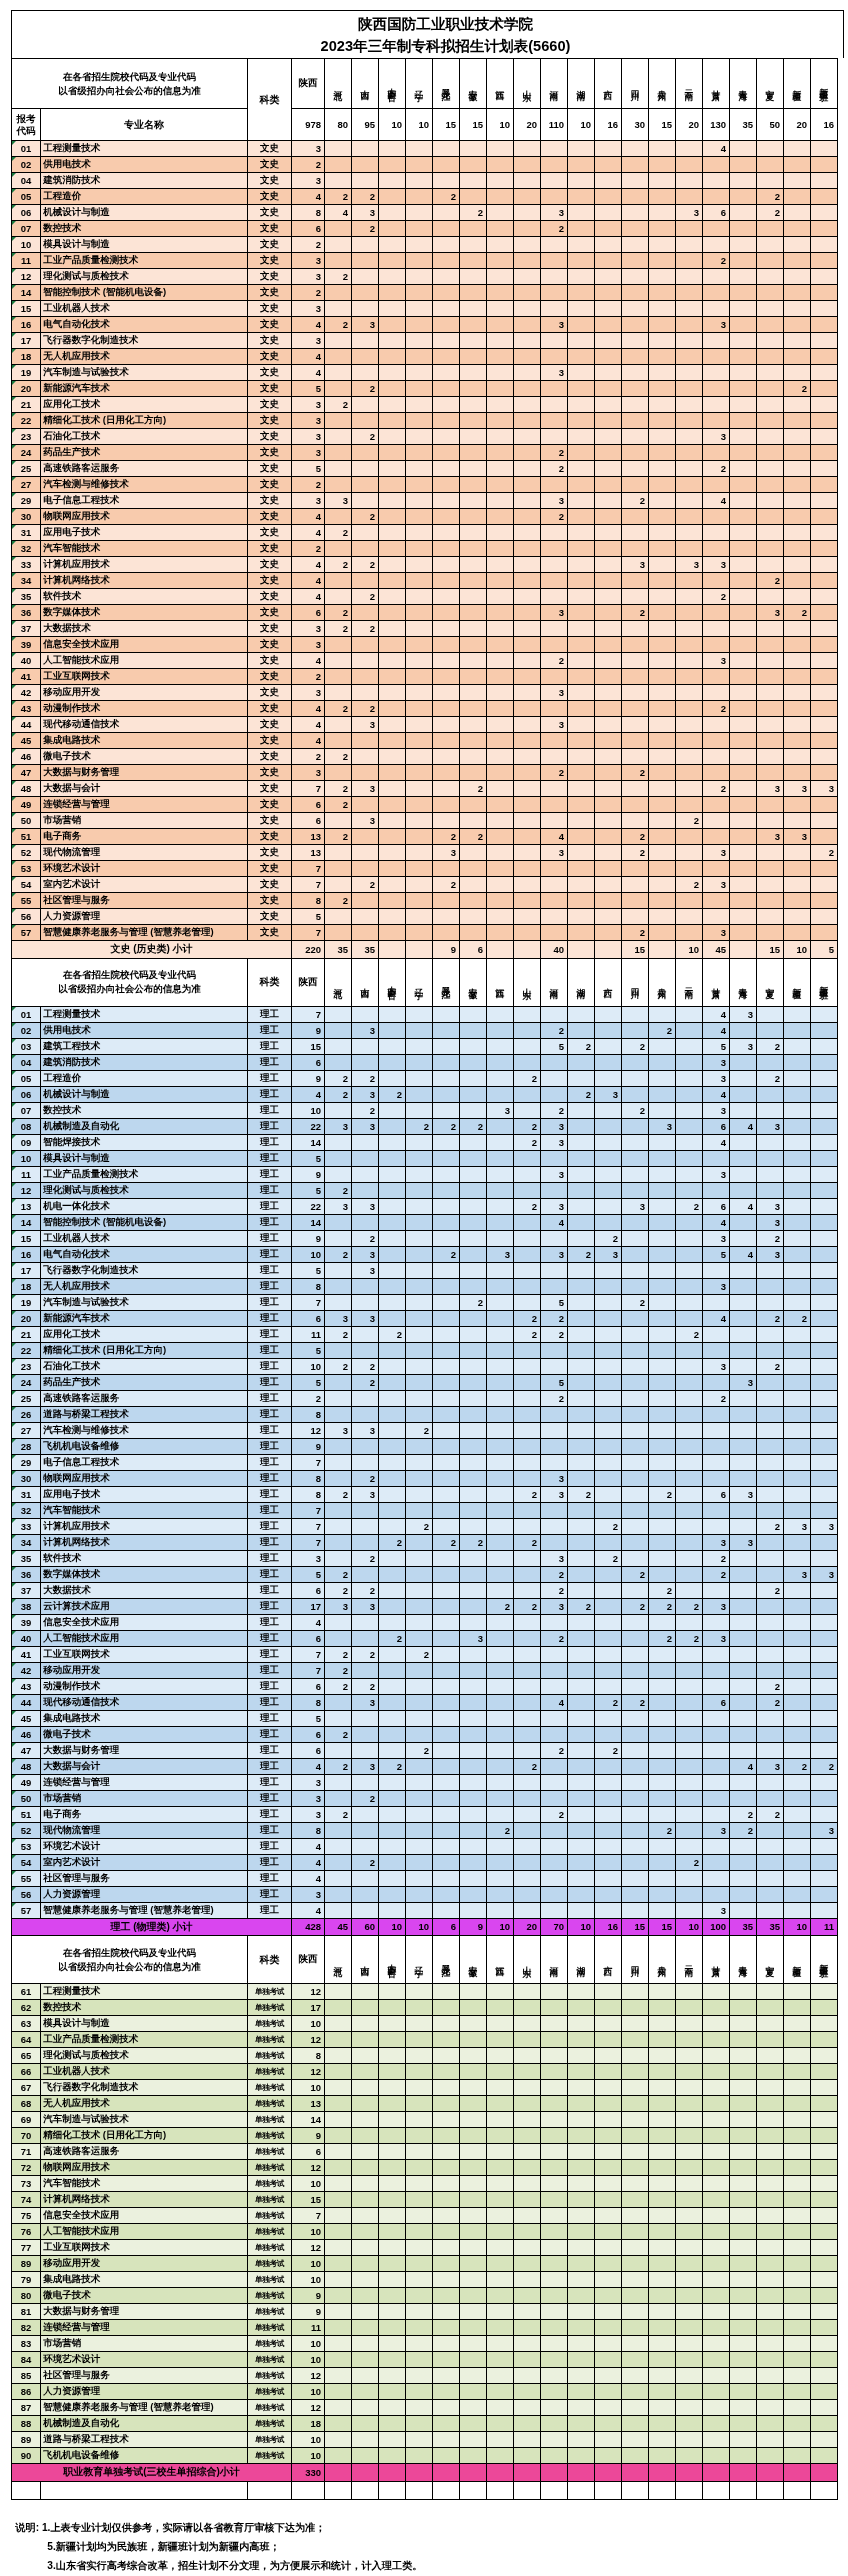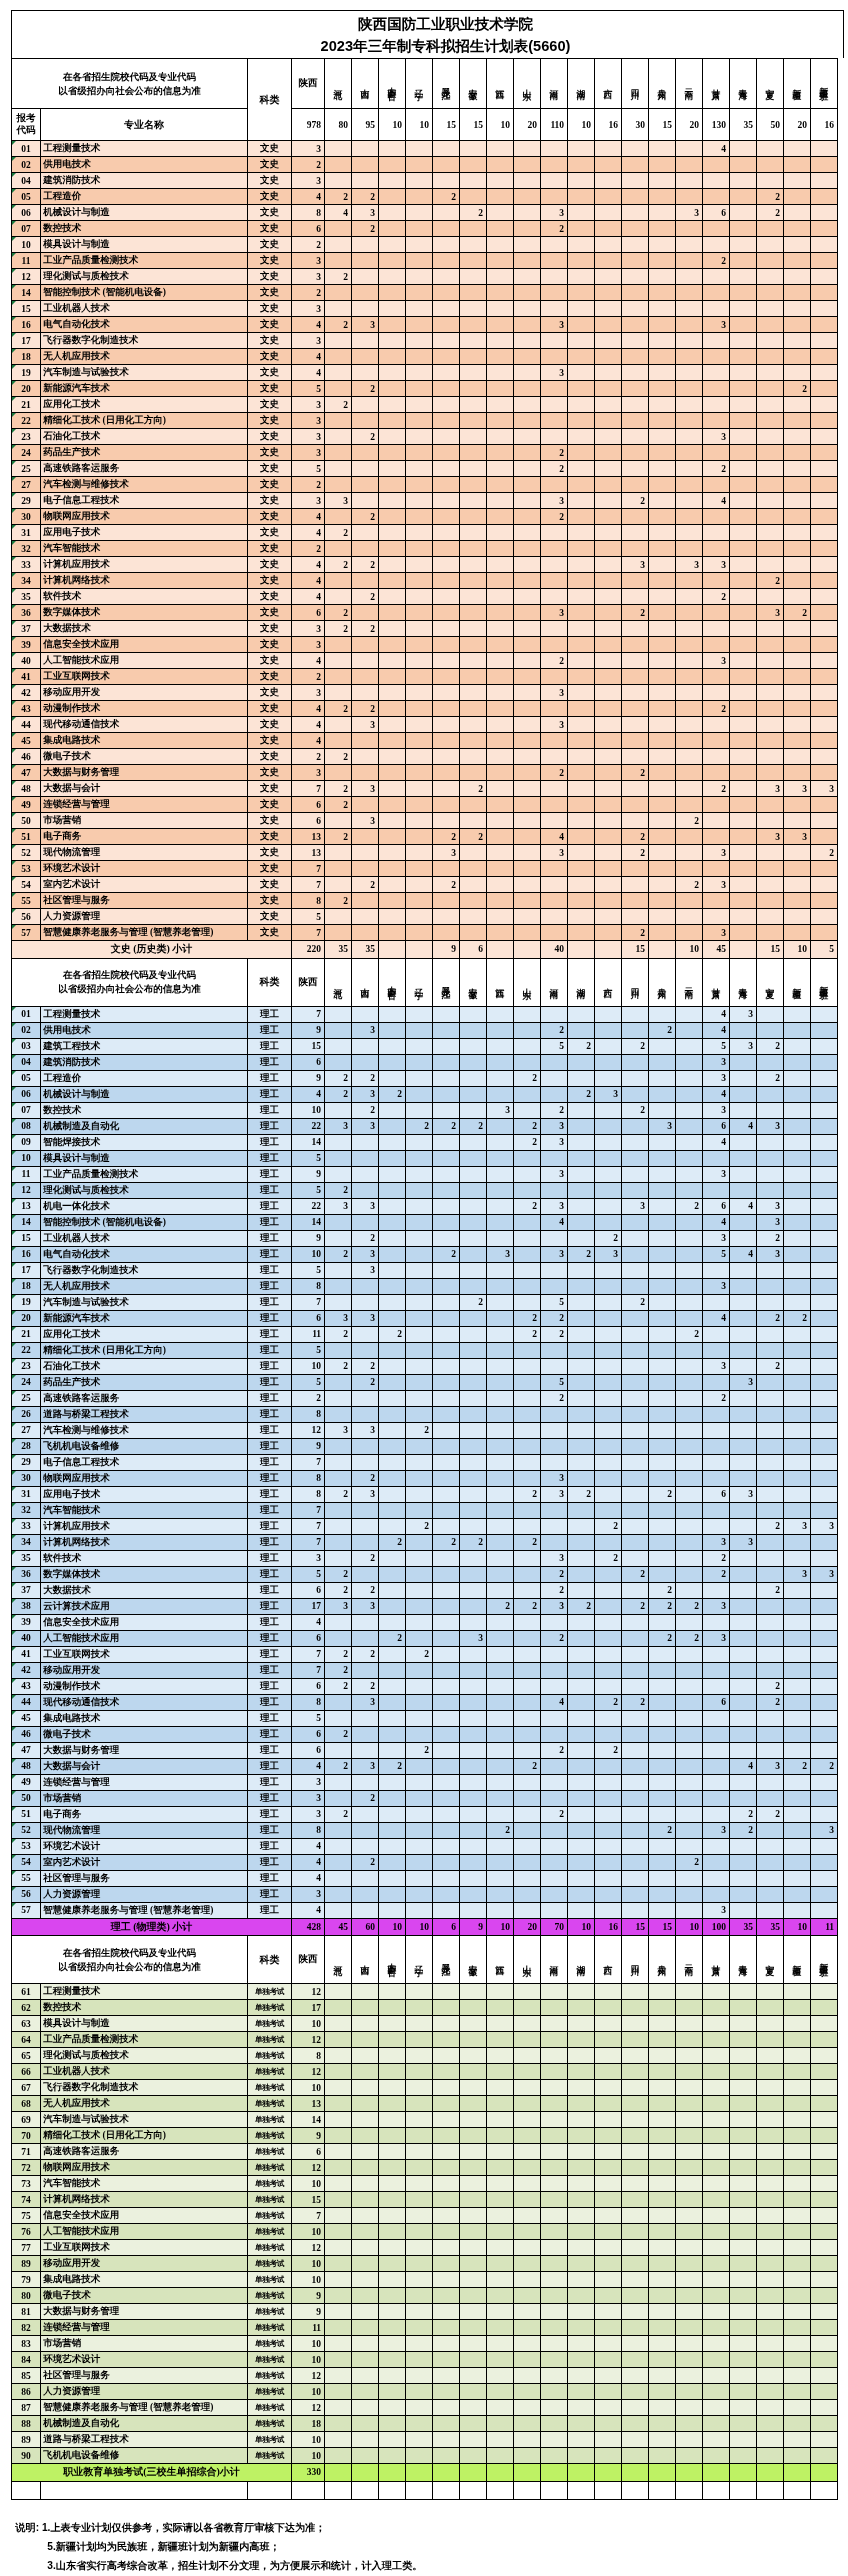--- a/index.html
+++ b/index.html
@@ -2,21 +2,21 @@
 <html style="font-size:11.7px"><head>
 <meta charset="utf-8">
 <style>
   html,body{margin:0;padding:0;background:#fff;}
   body{width:849px;height:2576px;position:relative;font-family:"Liberation Sans","DejaVu Sans",sans-serif;color:#000;}
   .sheet{position:absolute;left:11px;top:10.2px;width:833px;}
   .title-block{box-sizing:border-box;width:833px;height:48px;border:0.7px solid #000;border-bottom:none;
     display:flex;flex-direction:column;justify-content:center;align-items:center;padding-left:36px;}
   .title-block div{font-size:14.6px;font-weight:700;line-height:22px;}
   table.plan{border-collapse:collapse;table-layout:fixed;width:756px;
-    border-left:1.5px solid #000;border-right:1.5px solid #000;border-top:1.8px solid #000;font-family:Liberation Serif, serif;}
+    border-left:1.5px solid #000;border-right:1.5px solid #000;border-top:1.8px solid #000;}
   td{border:0.7px solid #000;padding:0;overflow:hidden;white-space:nowrap;font-weight:700;font-size:9.5px;vertical-align:middle;}
   tr.h1a{height:50px;} tr.h1b{height:32px;} tr.hdr{height:48px;}
   tr.data{height:16px;} tr.sub{height:17.5px;padding-left:12px;} tr.emptyrow{height:18px;}
   td.hnote{text-align:center;font-size:9.5px;line-height:14px;}
   td.hcat{text-align:center;font-size:10px;}
   td.sxh{text-align:center;font-size:9.5px;}
   td.vt{text-align:center;}
   td.vt .v{writing-mode:vertical-rl;text-orientation:upright;display:inline-block;line-height:1;letter-spacing:2.2px;font-size:8.8px;}
   td.chead{text-align:center;font-size:9.5px;line-height:11.7px;}
   td.mhead{text-align:center;font-size:10px;}
@@ -28,21 +28,21 @@
   td.cat.small{font-size:7.7px;letter-spacing:-0.4px;}
   td.num{text-align:right;padding-right:2.9px;font-size:9.5px;}
   tr.sub td{border-top:1.8px solid #000;border-bottom:1.8px solid #000;}
   tr.h1b td{border-bottom:1.8px solid #000;}
   tr.hdr td{border-bottom:1.8px solid #000;}
   td.sublabel{text-align:center;font-size:10px;}
   
   .s0.light{background:#fce4d6;} .s0.dark{background:#f8cbad;}
   .s1.light{background:#ddebf7;} .s1.dark{background:#bdd7ee;}
   .s2.light{background:#ebf1de;} .s2.dark{background:#d7e4bc;}
-  .subfill0{background:#fce4d6;} .subfill1{background:#d946ef;} .subfill2{background:#bef264;}
+  .subfill0{background:#fce4d6;} .subfill1{background:#d946ef;} .subfill2{background:#ec4899;}
   .notes{position:absolute;left:15.3px;top:2518px;font-size:10.2px;font-weight:700;line-height:19px;}
   .notes .ind{margin-left:32px;}
 </style>
 </head>
 <body>
 
 <div class="sheet">
   <div class="title-block">
     <div>陕西国防工业职业技术学院</div>
     <div>2023年三年制专科拟招生计划表(5660)</div>

